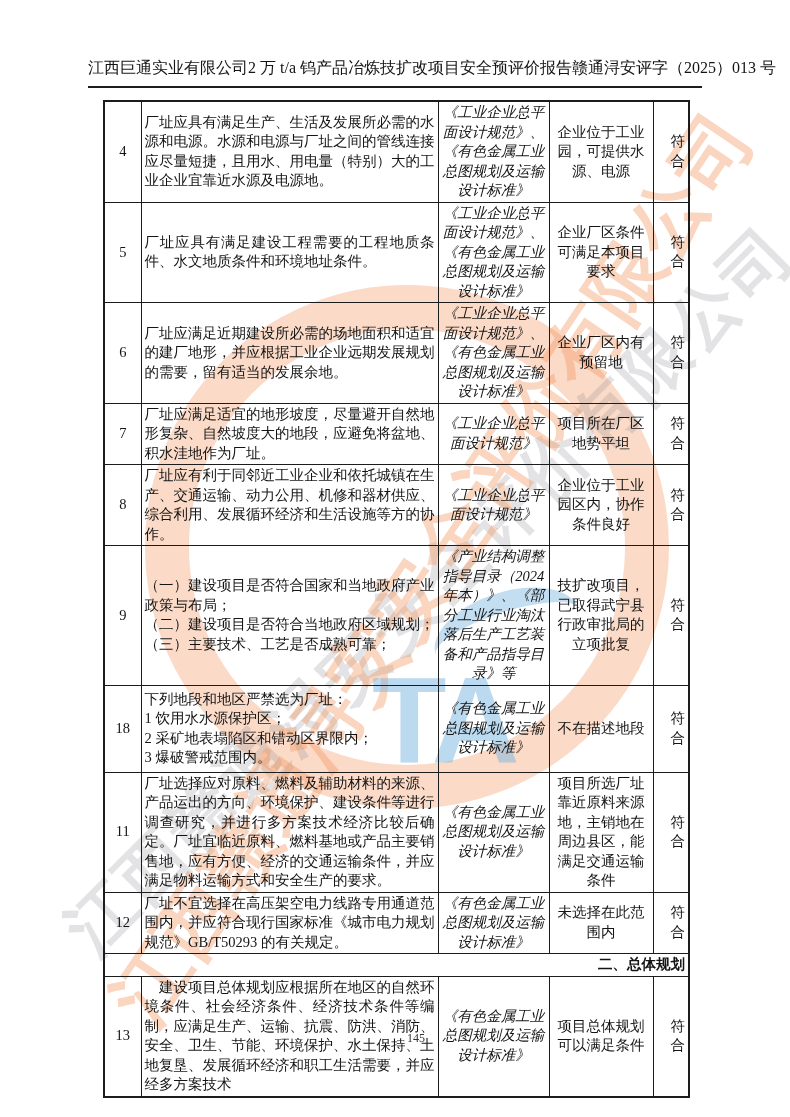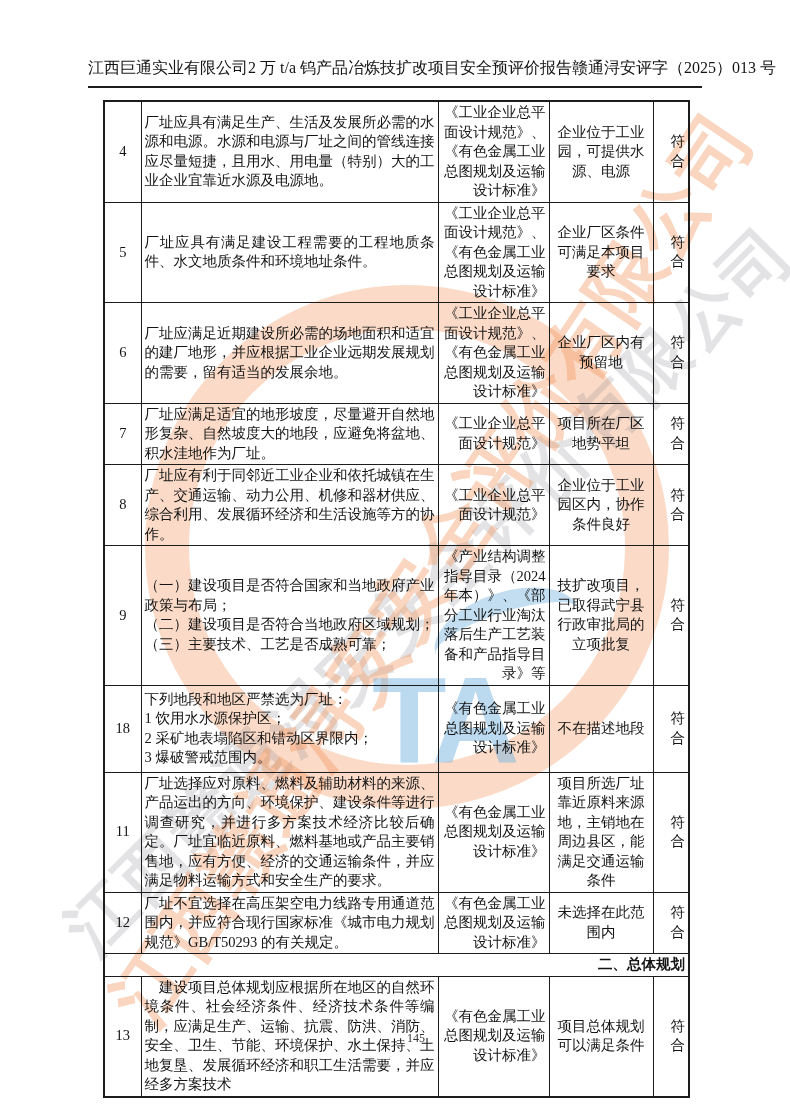--- a/index.html
+++ b/index.html
@@ -73,21 +73,21 @@
   }
   table.review td {
     border:1.5px solid #1c1c1c;
     font-size:14.5px; line-height:19.5px;
     vertical-align:middle;
     padding:1px 3px;
     overflow:hidden;
   }
   td.c-no   { text-align:center; }
   td.c-txt  { text-align:justify; white-space:pre-line; padding:2px 5px; }
-  td.c-std  { text-align:right; white-space:pre-line; }
+  td.c-std  { text-align:center; white-space:pre-line;font-style:italic; }
   td.c-res  { text-align:center; }
   td.c-ok   { text-align:right;margin-top:20px; }
   tr.hr4  { height:100px; }
   tr.hr5  { height:98px;  }
   tr.hr6  { height:100px; }
   tr.hr7  { height:60px;  }
   tr.hr8  { height:62px;  }
   tr.hr9  { height:115px; }
   tr.hr10 { height:87px;  }
   tr.hr11 { height:118px; }

